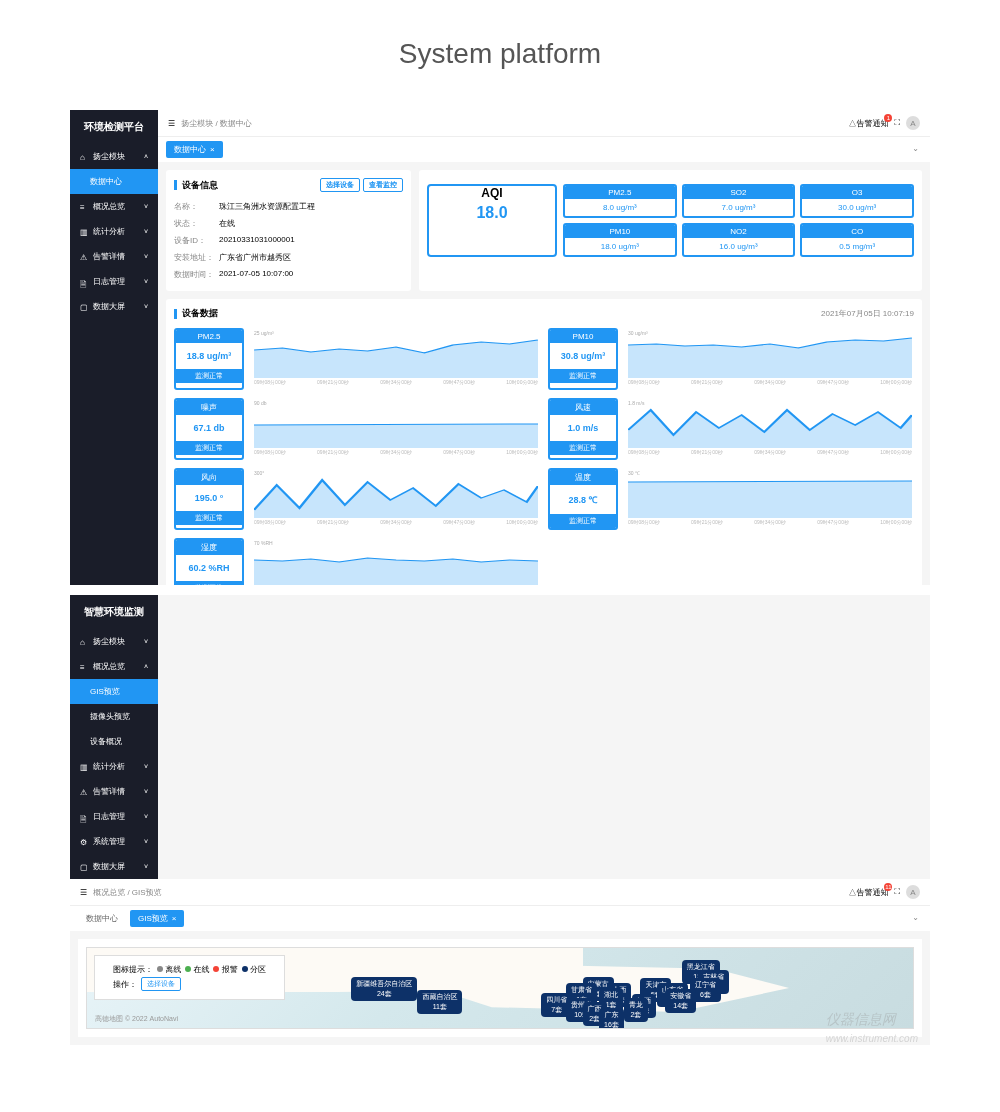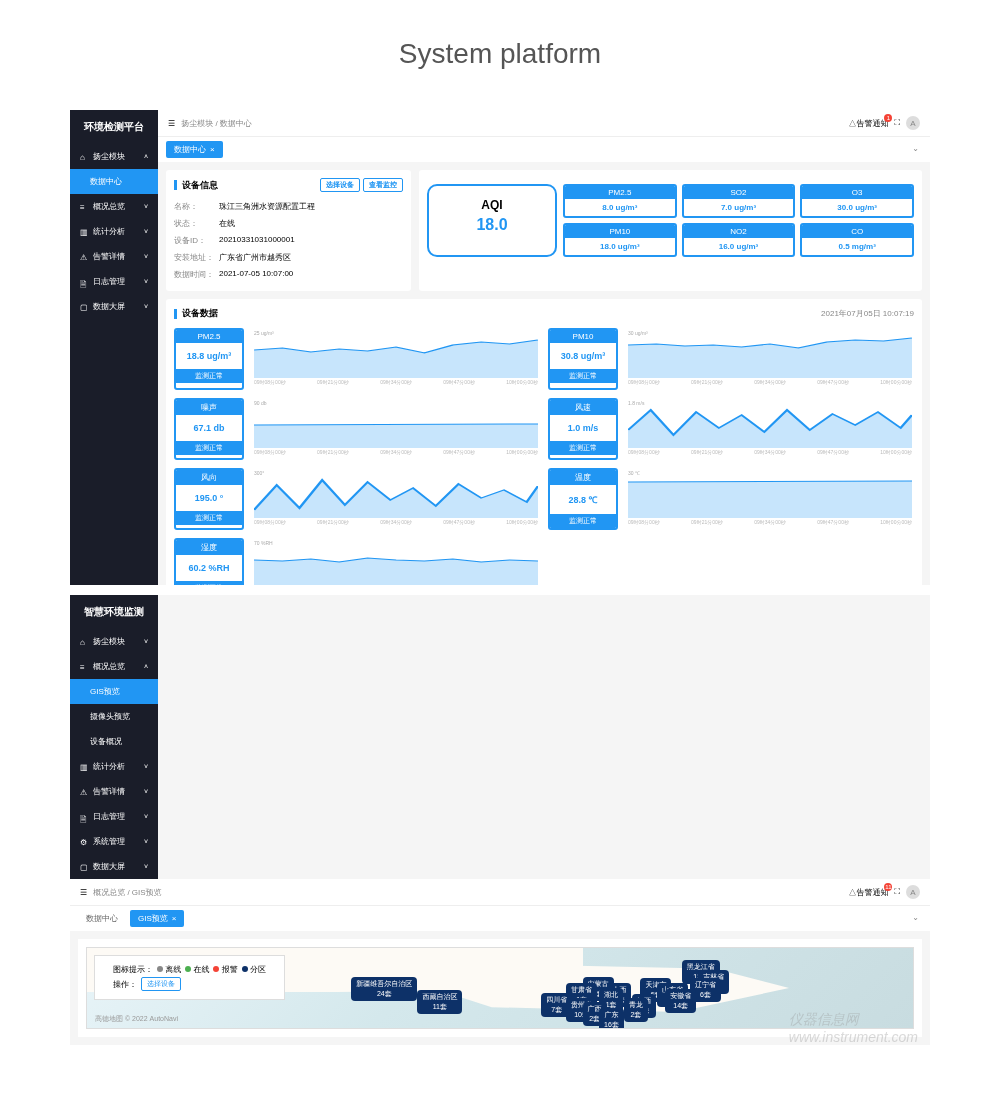--- a/index.html
+++ b/index.html
@@ -43,27 +43,27 @@
 .panel-title::before { content: ""; width: 3px; height: 10px; background: #2196f3; margin-right: 5px; }
 .panel-title .btns { margin-left: auto; display: flex; gap: 3px; }
 .mini-btn { border: 1px solid #2196f3; color: #2196f3; padding: 1px 5px; border-radius: 2px; font-size: 7px; background: #fff; }
 .info-table { margin-top: 6px; font-size: 8px; }
 .info-table div { display: flex; padding: 3px 0; }
 .info-table .lbl { width: 45px; color: #888; }
 
 .air-panel { flex: 1; }
 .air-header { background: linear-gradient(to right, #1976d2, #2196f3); color: #fff; padding: 5px 8px; font-size: 8px; border-radius: 2px; display: flex; gap: 10px; }
 .air-body { display: flex; gap: 6px; margin-top: 6px; }
-.aqi-box { flex: 0 0 130px; border: 2px solid #2196f3; border-radius: 10px; text-align: center; padding: 12px; }
+.aqi-box { flex: 0 0 130px; border: 2px solid #2196f3; border-radius: 4px; text-align: center; }
 .aqi-box .aqi-label { font-size: 12px; font-weight: bold; }
 .aqi-box .aqi-val { font-size: 16px; font-weight: bold; color: #2196f3; margin-top: 4px; }
 .pollutants { flex: 1; display: grid; grid-template-columns: 1fr 1fr 1fr; gap: 5px; }
 .pollutant { border: 2px solid #2196f3; border-radius: 3px; overflow: hidden; }
 .pollutant .p-head { background: #2196f3; color: #fff; text-align: center; padding: 2px; font-size: 8px; }
-.pollutant .p-val { text-align: center; padding: 4px; font-size: 8px; color: #2196f3; font-weight: bold; }
+.pollutant .p-val { text-align: center; padding: 4px; font-size: 8px; color: #2196f3; font-weight: normal; }
 
 .data-panel { margin-top: 8px; }
 .data-panel .panel-title .ts { margin-left: auto; font-weight: normal; color: #888; font-size: 8px; }
 .metrics { display: grid; grid-template-columns: 70px 1fr 70px 1fr; gap: 8px; margin-top: 8px; }
 .metric-box { border: 2px solid #2196f3; border-radius: 3px; overflow: hidden; height: 62px; }
 .metric-box .m-head { background: #2196f3; color: #fff; text-align: center; padding: 2px; font-size: 8px; }
 .metric-box .m-val { text-align: center; padding: 8px 0; font-size: 9px; color: #2196f3; font-weight: bold; }
 .metric-box .m-status { background: #2196f3; color: #fff; text-align: center; padding: 2px; font-size: 7px; }
 .chart { height: 62px; padding: 2px; font-size: 5px; color: #aaa; position: relative; }
 .chart svg { width: 100%; height: 48px; }
@@ -432,15 +432,15 @@
           <div class="row">
               <span>操作：</span>
               <span class="mini-btn">选择设备</span>
             </div>
         </div>
       </div>
     </div>
   </div>
   <div class="watermark">
     <span>仪器信息网</span><br>
-    <span style="font-size:14px;">www.instrument.com</span>
+    <span style="font-size:10px;">www.instrument.com</span>
   </div>
 </div>
 
 </body></html>

